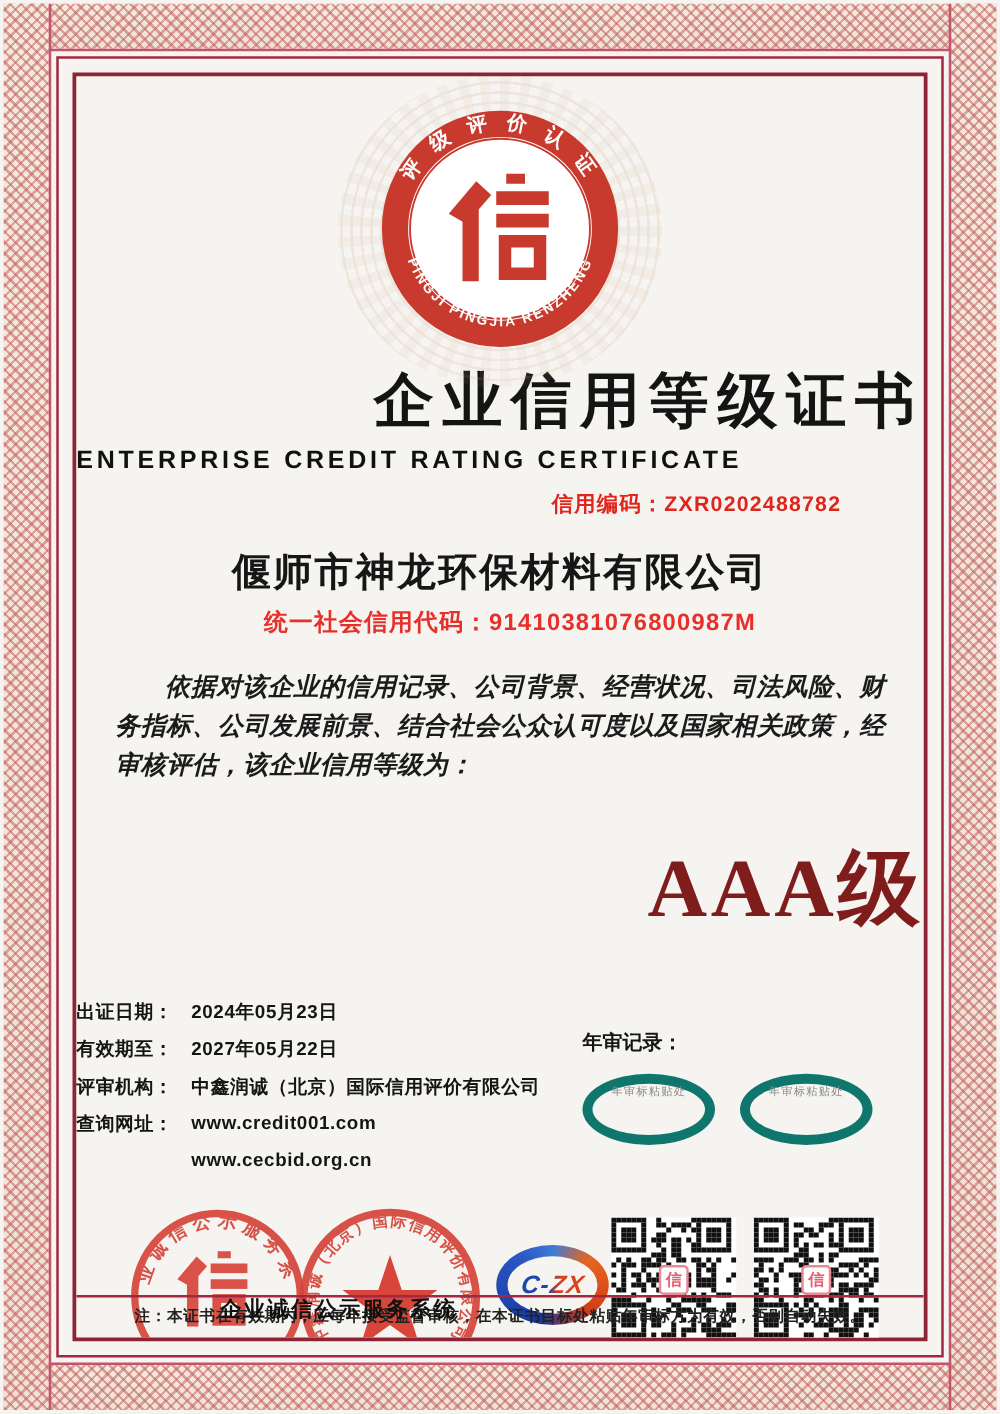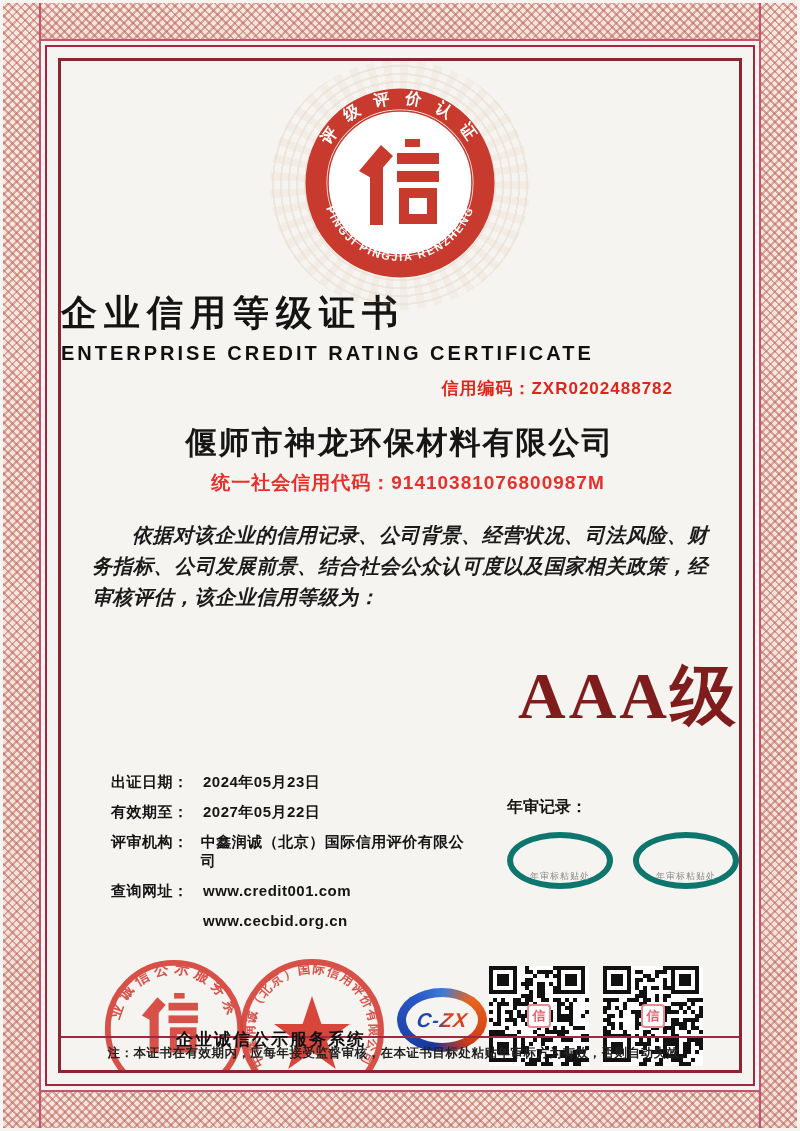--- a/index.html
+++ b/index.html
@@ -21,41 +21,41 @@
 
   
   .seal-wrap { position:relative; width:230px; margin:26px auto 0; }
   .seal-halo { position:absolute; left:50%; top:50%; width:260px; height:250px; transform:translate(-50%,-50%);
       border-radius:50%; opacity:.35; background:
       repeating-radial-gradient(circle at 50% 50%, rgba(205,160,120,.0) 0 6px, rgba(205,160,120,.45) 6px 8px),
       repeating-conic-gradient(rgba(205,160,120,.25) 0 4deg, rgba(0,0,0,0) 4deg 8deg); }
   .seal-svg { position:relative; display:block; }
 
   
-  .title { text-align:left; font-size:36px; font-weight:900; color:#141414; letter-spacing:7px; margin-top:6px;
+  .title { text-align:right; font-size:48px; font-weight:900; color:#141414; letter-spacing:7px; margin-top:6px;
            font-family:"Liberation Sans", sans-serif; }
   .subtitle { font-size:20px; font-weight:700; color:#111; letter-spacing:3px; margin-top:4px; }
   .credit-line { text-align:right; padding-right:66px; margin-top:12px; font-size:17px; font-weight:800; color:#e0251c; letter-spacing:1px; }
   .company { text-align:center; font-size:31px; font-weight:700; color:#161616; letter-spacing:2px; margin-top:22px; }
   .uscc { text-align:center; font-size:19px; font-weight:700; color:#e8302a; letter-spacing:1px; margin-top:6px;padding-left:16px; }
   .para { width:616px; margin:24px auto 0; font-size:20px; line-height:31px; font-weight:700; color:#1b1b1b;
           text-align:justify; text-indent:2em; letter-spacing:.5px;font-style:italic; }
   .rating { text-align:right; font-size:66px; font-weight:900; color:#7f1d1d; margin-top:38px;
             font-family:"Liberation Serif", serif; letter-spacing:3px; }
 
   
-  .info-zone { display:flex; margin-top:32px; padding-left:50px; }
+  .info-zone { display:flex; margin-top:44px; }
   .info-col { }
   .info-row { display:flex; font-size:15px; font-weight:800; color:#151515; margin-bottom:11px; letter-spacing:.5px; }
   .info-label { width:92px; }
   .review-col { margin-left:34px; }
   .review-label { font-size:16px; font-weight:800; color:#151515; margin:24px 0 14px; }
   .ovals { display:flex; gap:20px; }
-  .oval { width:106px; height:57px; border:6px solid #0f766e; border-radius:50%;
-          display:flex; align-items:flex-end; justify-content:center; }
+  .oval { width:106px; height:57px; border:8px solid #0f766e; border-radius:50%;
+          display:flex; align-items:flex-start; justify-content:center; }
   .oval span { font-size:9px; color:#8a8a86; letter-spacing:1px; }
 
   
   .marks { position:relative; height:158px; margin-top:16px; }
   .stamp { position:absolute; opacity:.92; }
   .stamp-left { left:40px; top:0; }
   .stamp-right { left:176px; top:0; }
   .caption1 { position:absolute; left:60px; top:72px; width:300px; text-align:center;
               font-size:17px; font-weight:900; color:#101010; letter-spacing:2px; z-index:4; }
 

